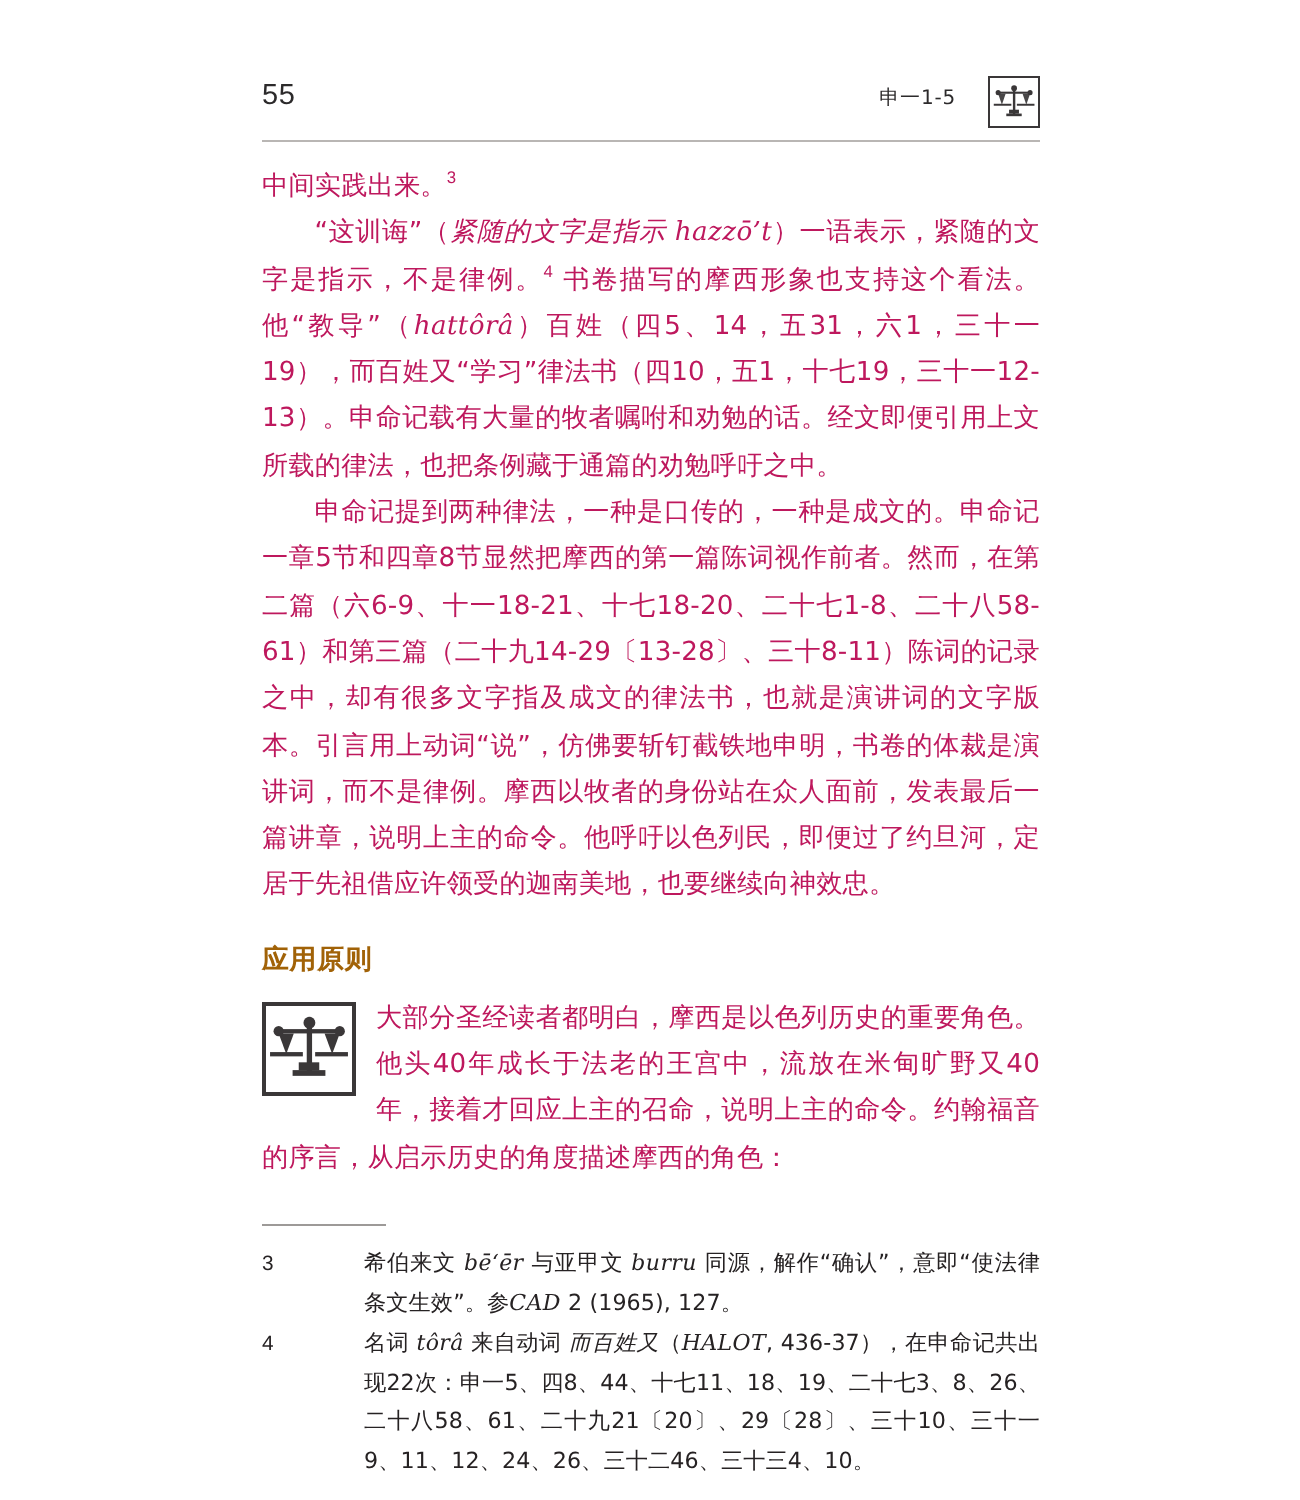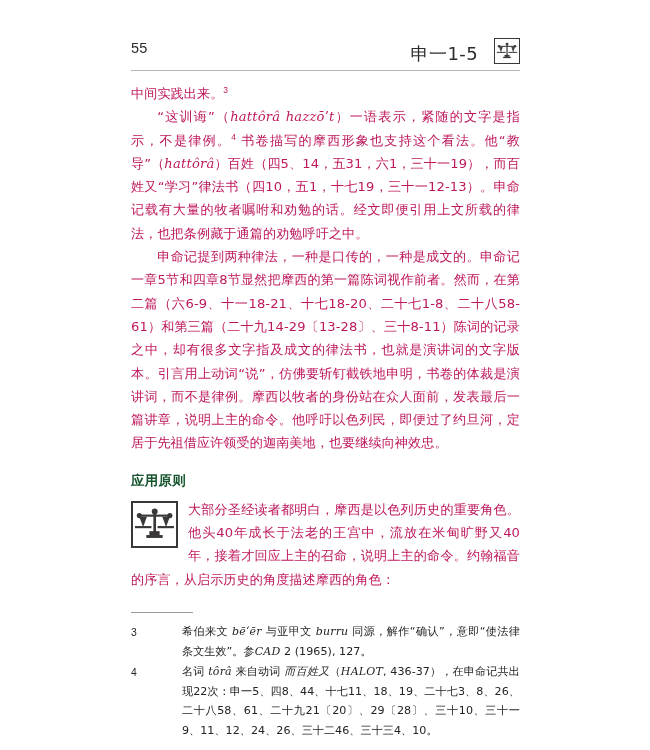--- a/index.html
+++ b/index.html
@@ -37,21 +37,21 @@
     top: 2px;
     font-size: 14.5px;
     letter-spacing: 0.3px;
     color: #2c2a2b;
     font-family: "Liberation Sans", sans-serif;
   }
   .head-ref {
     position: absolute;
     right: 42px;
     top: 4px;
-    font-size: 18px;
+    font-size: 10px;
     color: #2c2a2b;
     letter-spacing: 0.4px;
     font-family: "DejaVu Sans", sans-serif;
     white-space: nowrap;
     text-align: center;
   }
   .head-icon {
     position: absolute;
     right: 0;
     top: 0;
@@ -106,21 +106,21 @@
   }
 
   
   h2.section-head {
     margin: 0;
     padding: 0;
     font-size: 13.4px;
     font-weight: bold;
     line-height: 20px;
     letter-spacing: 0.4px;
-    color: #14532d;
+    color: #a16207;
     font-family: "DejaVu Sans", "Liberation Sans", sans-serif;
   }
 
   
   .app-block { position: relative; }
   .scale-icon {
     float: left;
     width: 47px;
     height: 47px;
     margin: 3px 10px 1px 0;
@@ -211,21 +211,21 @@
   </div>
   <div class="head-rule"></div>
 
   <div class="col">
 
     <p class="body">
       <span>中间实践出来。</span><sup>3</sup>
     </p>
 
     <p class="body indent">
-      <span>“这训诲”（</span><i>hattôrâ hazzō’t</i><span>）一语表示，紧随的文字是指示，不是律例。</span><sup>4</sup><span> 书卷描写的摩西形象也支持这个看法。他“教导”（</span><i>hattôrâ</i><span>）百姓（四5、14，五31，六1，三十一19），而百姓又“学习”律法书（四10，五1，十七19，三十一12-13）。申命记载有大量的牧者嘱咐和劝勉的话。经文即便引用上文所载的律法，也把条例藏于通篇的劝勉呼吁之中。</span>
+      <span>“这训诲”（</span><i>紧随的文字是指示 hazzō’t</i><span>）一语表示，紧随的文字是指示，不是律例。</span><sup>4</sup><span> 书卷描写的摩西形象也支持这个看法。他“教导”（</span><i>hattôrâ</i><span>）百姓（四5、14，五31，六1，三十一19），而百姓又“学习”律法书（四10，五1，十七19，三十一12-13）。申命记载有大量的牧者嘱咐和劝勉的话。经文即便引用上文所载的律法，也把条例藏于通篇的劝勉呼吁之中。</span>
     </p>
 
     <p class="body indent">申命记提到两种律法，一种是口传的，一种是成文的。申命记一章5节和四章8节显然把摩西的第一篇陈词视作前者。然而，在第二篇（六6-9、十一18-21、十七18-20、二十七1-8、二十八58-61）和第三篇（二十九14-29〔13-28〕、三十8-11）陈词的记录之中，却有很多文字指及成文的律法书，也就是演讲词的文字版本。引言用上动词“说”，仿佛要斩钉截铁地申明，书卷的体裁是演讲词，而不是律例。摩西以牧者的身份站在众人面前，发表最后一篇讲章，说明上主的命令。他呼吁以色列民，即便过了约旦河，定居于先祖借应许领受的迦南美地，也要继续向神效忠。</p>
 
     <div style="height:16px"></div>
 
     <h2 class="section-head">应用原则</h2>
 
     <div style="height:7px"></div>
 

